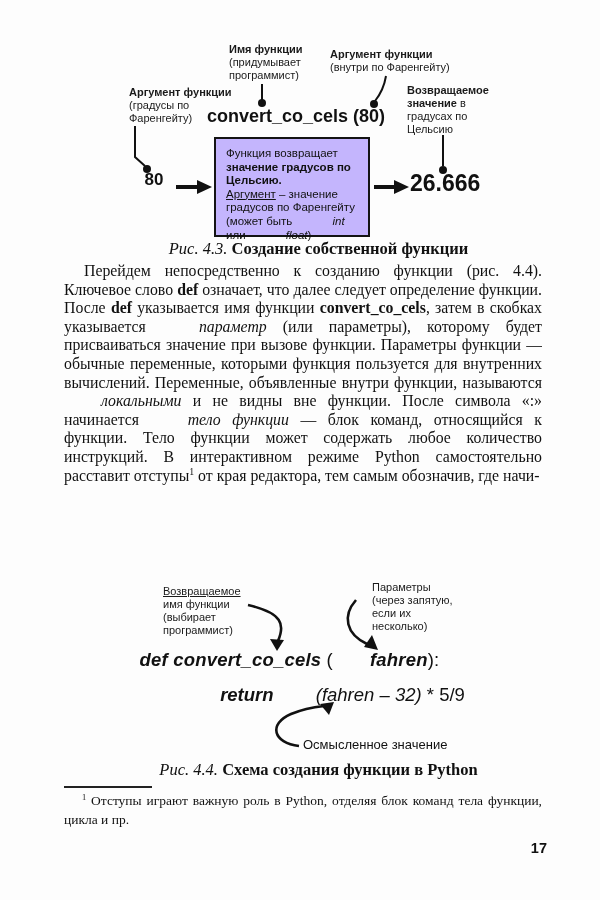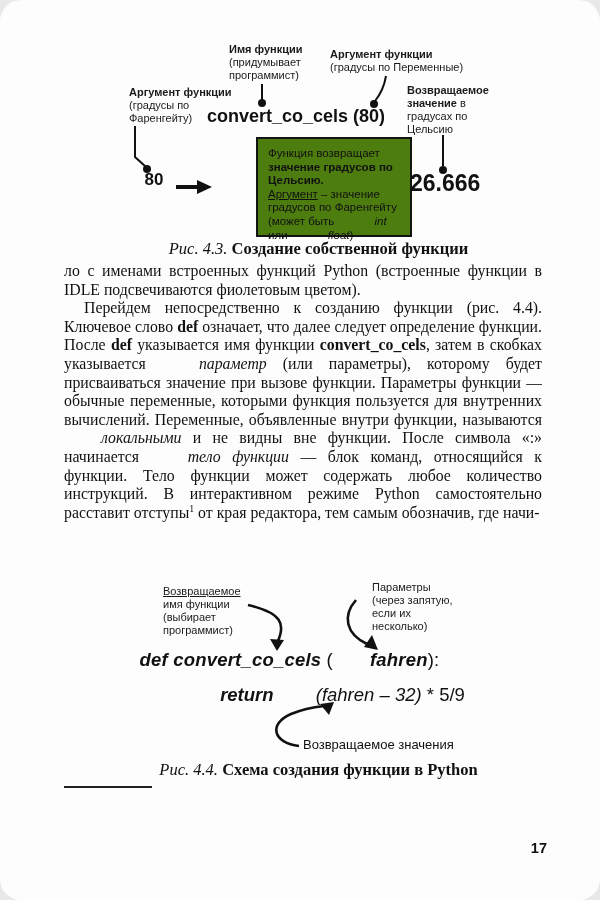--- a/index.html
+++ b/index.html
@@ -5,42 +5,41 @@
   html,body{margin:0;padding:0;}
   body{background:#e8e8e8;}
   .page{
     position:relative;
     width:600px;height:900px;
     background:#fdfdfd;
     margin:0 auto;
     overflow:hidden;
     color:#111;
     font-family:"Liberation Serif", serif;
-    border-radius:21px;
   }
   .abs{position:absolute;}
   .sans{font-family:"Liberation Sans", sans-serif;}
 
   
   .s-b{font-weight:700;}
   .s-i{font-style:italic;padding-left:37px;}
   .s-u{text-decoration:underline;}
   .s-p{vertical-align:super;font-size:0.62em;line-height:0;}
 
   
   .f43-label{font-size:11px;line-height:13px;color:#1a1a1a;}
   .f43-name{left:229px;top:43px;width:115px;}
   .f43-argtop{left:330px;top:48px;width:170px;}
   .f43-argleft{left:129px;top:86px;width:106px;}
   .f43-return{left:407px;top:84px;width:97px;}
   .f43-title{left:0;top:106px;width:592px;text-align:center;
              font-weight:700;font-size:18px;letter-spacing:0px;}
   .f43-box{left:214px;top:137px;width:156px;height:100px;
            border:2px solid #141414;box-sizing:border-box;
-           padding:8px 6px 0 10px;font-size:11.5px;line-height:13.6px;background:#4d7c0f;margin-left:42px;}
+           padding:8px 6px 0 10px;font-size:11.5px;line-height:13.6px;background:#c4b5fd;}
   .f43-input{left:130px;top:170px;width:48px;text-align:center;
              font-weight:700;font-size:17px;}
   .f43-output{left:410px;top:170px;width:100px;text-align:left;
               font-weight:700;font-size:23px;}
   .caption{left:0;width:600px;text-align:center;font-size:16.5px;}
   .cap43{top:239px;}
 
   
   .bodytext{left:64px;top:262px;width:478px;height:318px;overflow:hidden;
             font-size:15.8px;line-height:18.6px;text-align:justify;}
@@ -114,47 +113,47 @@
     </g>
 
     <g>
       <path d="M299,746 C273,743 268,724 291,714 C303,709 315,707 324,706" stroke="#111" stroke-width="2.6" fill="none"></path>
       <polygon points="334,702 320,704 329,715" fill="#111"></polygon>
     </g>
   </svg>
 
   <div>
     <div class="abs sans f43-label f43-name"><span class="s-b">Имя функции</span><br><span>(придумывает</span><br><span>программист)</span></div>
-    <div class="abs sans f43-label f43-argtop"><span class="s-b">Аргумент функции</span><br><span>(градусы по Переменные)</span></div>
+    <div class="abs sans f43-label f43-argtop"><span class="s-b">Аргумент функции</span><br><span>(внутри по Фаренгейту)</span></div>
     <div class="abs sans f43-label f43-argleft"><span class="s-b">Аргумент функции</span><br><span>(градусы по</span><br><span>Фаренгейту)</span></div>
     <div class="abs sans f43-label f43-return"><span class="s-b">Возвращаемое</span><br><span class="s-b">значение</span><span> в</span><br><span>градусах по</span><br><span>Цельсию</span></div>
 
     <div class="abs sans f43-title">convert_co_cels (80)</div>
 
     <div class="abs sans f43-box"><span>Функция возвращает</span><br><span class="s-b">значение градусов по</span><br><span class="s-b">Цельсию.</span><br><span class="s-u">Аргумент</span><span> – значение</span><br><span>градусов по Фаренгейту</span><br><span>(может быть </span><span class="s-i">int</span><span> или </span><span class="s-i">float</span><span>)</span></div>
 
     <div class="abs sans f43-input">80</div>
     <div class="abs sans f43-output">26.666</div>
 
     <div class="abs caption cap43"><span class="s-i">Рис. 4.3.</span><span class="s-b"> Создание собственной функции</span></div>
   </div>
 
   <div class="abs bodytext">
-    <p class="noindent"><span>ло с именами встроенных функций Python (встроенные функции в IDLE подсвечиваются фиолетовым цветом).</span></p>
     <p><span>Перейдем непосредственно к созданию функции (рис. 4.4). Ключевое слово </span><span class="s-b">def</span><span> означает, что далее следует определение функции. После </span><span class="s-b">def</span><span> указывается имя функции </span><span class="s-b">convert_co_cels</span><span>, затем в скобках указывается </span><span class="s-i">параметр</span><span> (или параметры), которому будет присваиваться значение при вызове функции. Параметры функции — обычные переменные, которыми функция пользуется для внутренних вычислений. Переменные, объявленные внутри функции, называются </span><span class="s-i">локальными</span><span> и не видны вне функции. После символа «:» начинается </span><span class="s-i">тело функции</span><span> — блок команд, относящийся к функции. Тело функции может содержать любое количество инструкций. В интерактивном режиме Python самостоятельно расставит отступы</span><span class="s-p">1</span><span> от края редактора, тем самым обозначив, где начи-</span></p>
   </div>
 
   <div>
     <div class="abs sans f44-label f44-name"><span class="s-u">Возвращаемое</span><br><span>имя функции</span><br><span>(выбирает</span><br><span>программист)</span></div>
     <div class="abs sans f44-label f44-params"><span>Параметры</span><br><span>(через запятую,</span><br><span>если их</span><br><span>несколько)</span></div>
 
     <div class="abs sans f44-def"><span class="s-b s-i">def convert_co_cels </span><span>(</span><span class="s-b s-i">fahren</span><span>):</span></div>
     <div class="abs sans f44-return"><span class="s-b s-i">return</span><span class="s-i"> (fahren – 32)</span><span> * 5/9</span></div>
 
-    <div class="abs sans f44-retlabel">Возвращаемое значения</div>
+    <div class="abs sans f44-retlabel">Осмысленное значение</div>
 
     <div class="abs caption cap44"><span class="s-i">Рис. 4.4.</span><span class="s-b"> Схема создания функции в Python</span></div>
   </div>
 
   <div class="abs footrule"></div>
+  <div class="abs footnote"><span class="s-p">1</span><span> Отступы играют важную роль в Python, отделяя блок команд тела функции, цикла и пр.</span></div>
   <div class="abs sans pagenum">17</div>
 
 </div>
 
 </body></html>

